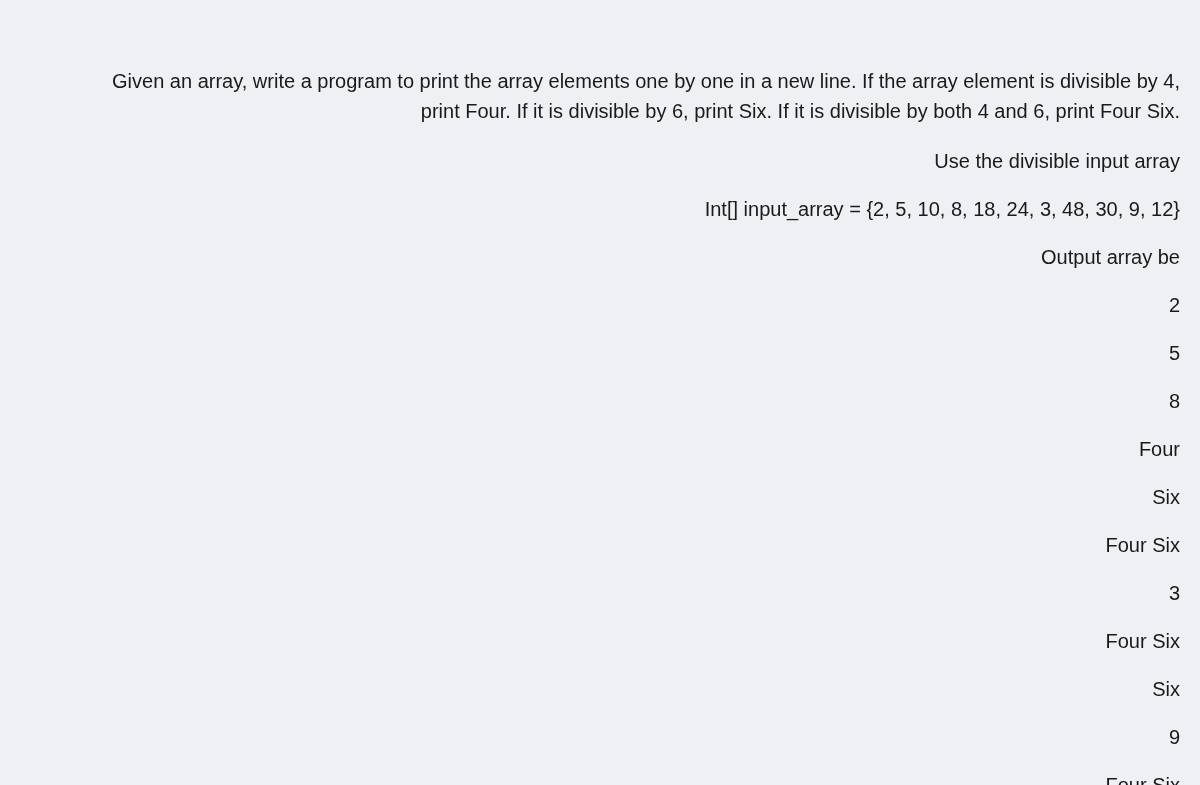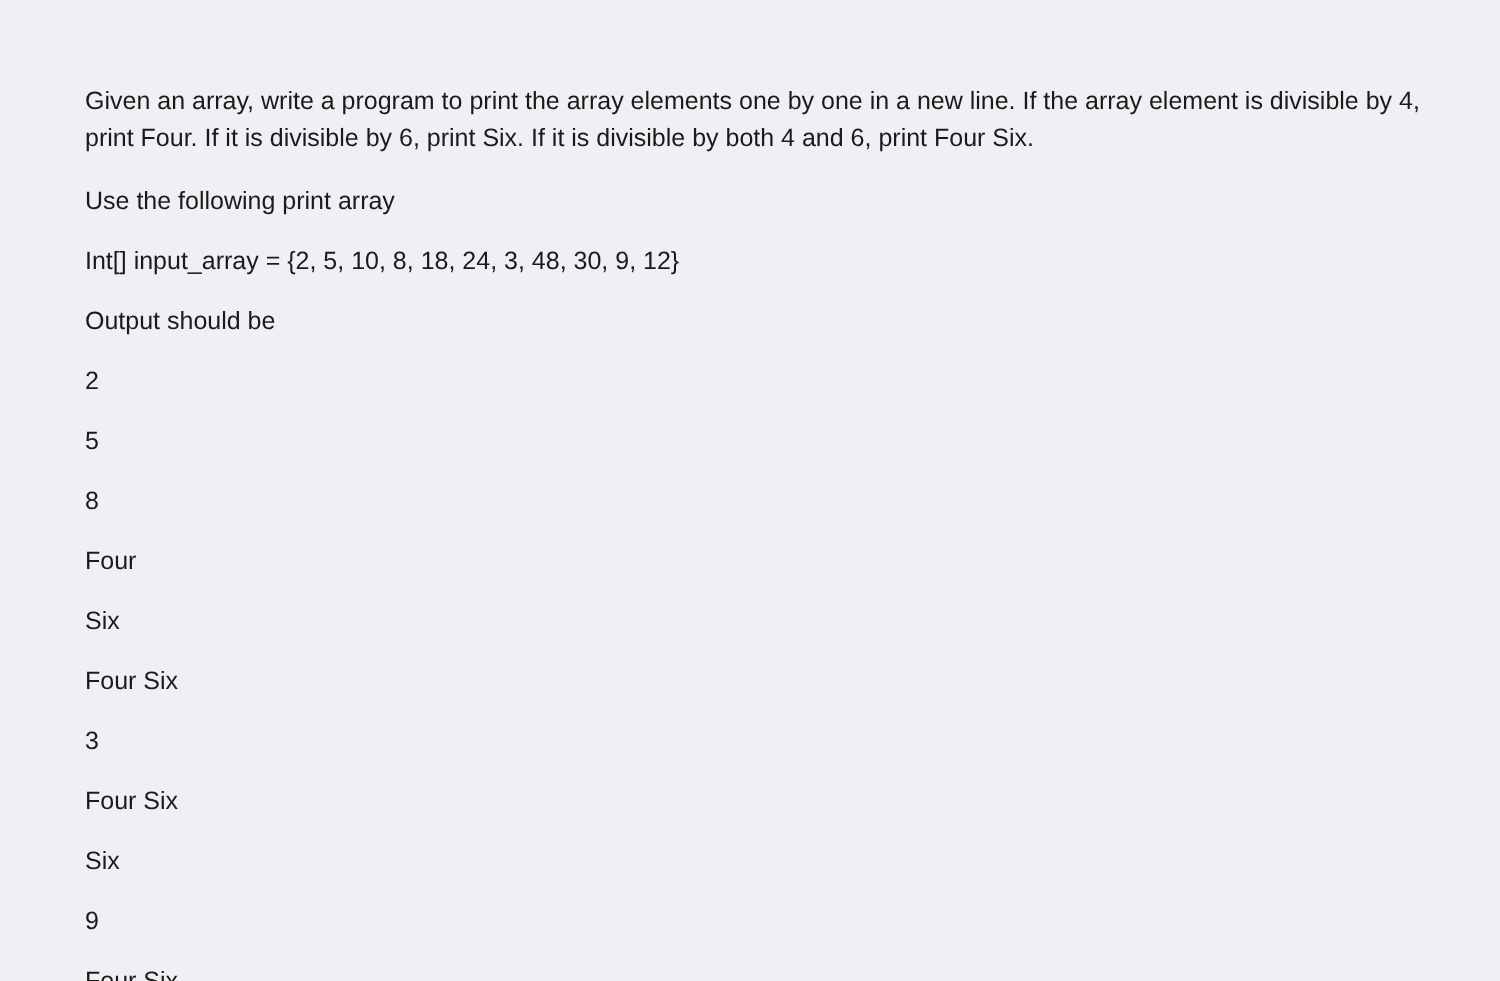--- a/index.html
+++ b/index.html
@@ -1,18 +1,19 @@
 <!DOCTYPE html>
 <html><head>
   <meta charset="utf-8">
   <style>
     * {
       margin: 12px;
       padding: 0;
       box-sizing: border-box;
+      text-align: right;
     }
     body {
       background-color: #eef0f3;
       font-family: -apple-system, BlinkMacSystemFont, "Segoe UI", Helvetica, Arial, sans-serif;
       color: #1a1a1a;
       padding: 30px 32px;
       width: 1200px;
       height: 785px;
       font-size: 20px;
       line-height: 1.5;
@@ -25,25 +26,25 @@
     }
     .output-line {
       margin-bottom: 18px;
     }
   </style>
 </head>
 <body>
 
 <div class="intro">Given an array, write a program to print the array elements one by one in a new line. If the array element is divisible by 4, print Four. If it is divisible by 6, print Six. If it is divisible by both 4 and 6, print Four Six.</div>
 
-<div class="line">Use the following print array</div>
+<div class="line">Use the divisible input array</div>
 
 <div class="line">Int[] input_array = {2, 5, 10, 8, 18, 24, 3, 48, 30, 9, 12}</div>
 
-<div class="line">Output should be</div>
+<div class="line">Output array be</div>
 
 <div class="output-line">2</div>
 <div class="output-line">5</div>
 <div class="output-line">8</div>
 <div class="output-line">Four</div>
 <div class="output-line">Six</div>
 <div class="output-line">Four Six</div>
 <div class="output-line">3</div>
 <div class="output-line">Four Six</div>
 <div class="output-line">Six</div>

